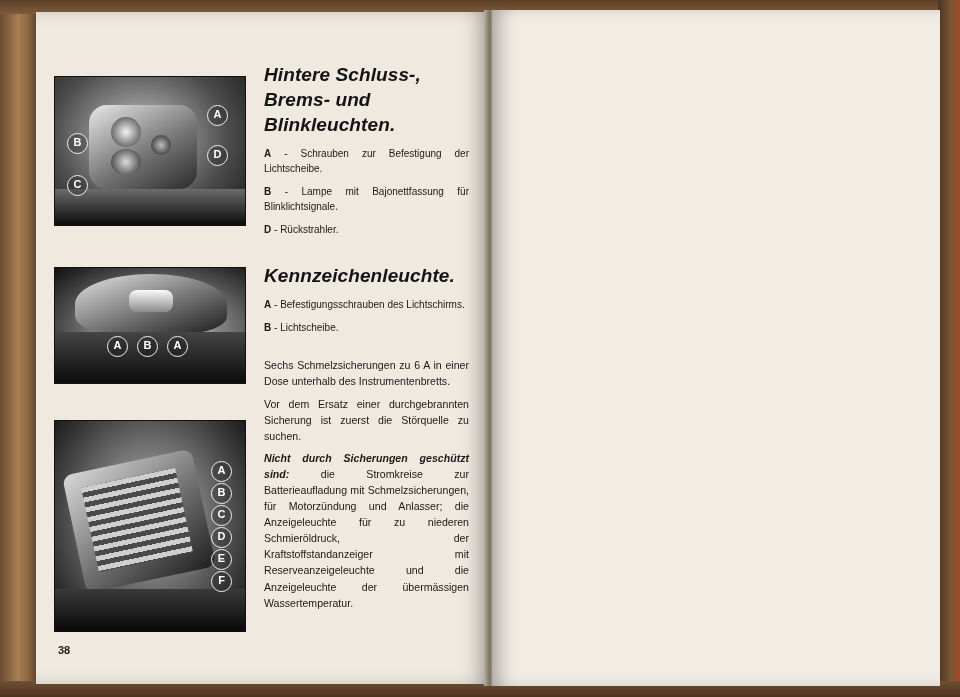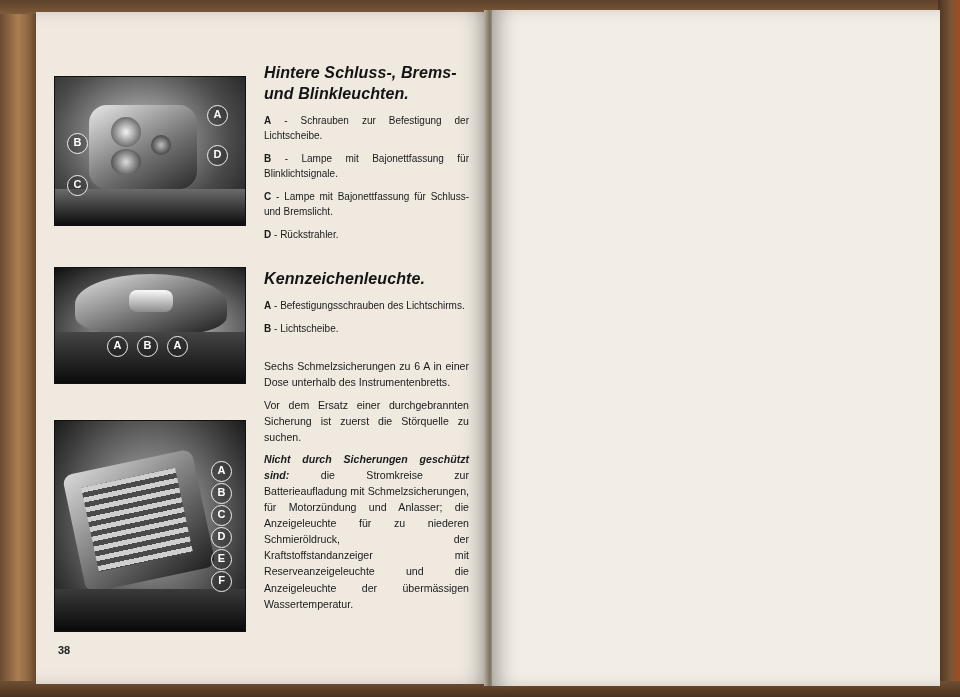--- a/index.html
+++ b/index.html
@@ -64,21 +64,21 @@
   .marker{
     position:absolute;width:19px;height:19px;border-radius:50%;
     border:1.6px solid #f2f2f2;color:#fff;background:rgba(20,20,20,.25);
     font-size:11px;font-weight:bold;line-height:17px;text-align:center;
     font-family:"Liberation Sans",sans-serif;
   }
 
   .lcol{position:absolute;left:228px;top:50px;width:205px;}
   h2.head{
     font-family:"Liberation Sans",sans-serif;
-    font-size:16px;font-style:italic;font-weight:bold;color:#141414;
+    font-size:19px;font-style:italic;font-weight:bold;color:#141414;
     margin:0 0 9px 0;line-height:1.32;letter-spacing:.1px;
   }
   .item{font-size:10px;color:#1a1a1a;line-height:1.5;margin-bottom:8px;
         text-align:justify;}
   .item b{font-weight:bold;}
   .para{font-size:10.6px;color:#1a1a1a;line-height:1.52;text-align:justify;margin-bottom:6px;}
   .blk{margin-bottom:16px;}
   .pageno{position:absolute;left:22px;top:632px;font-size:11px;color:#222;font-weight:bold;}
 </style>
 </head>
@@ -131,24 +131,20 @@
         <h2 class="head">Hintere Schluss-, Brems- und Blinkleuchten.</h2>
         <div class="item">
           <b>A</b> -
           <span>Schrauben zur Befestigung der Lichtscheibe.</span>
         </div>
         <div class="item">
           <b>B</b> -
           <span>Lampe mit Bajonettfassung für Blinklichtsignale.</span>
         </div>
         <div class="item">
-          <b>C</b> -
-          <span>Lampe mit Bajonettfassung für Schluss- und Bremslicht.</span>
-        </div>
-        <div class="item">
           <b>D</b> -
           <span>Rückstrahler.</span>
         </div>
       </div>
 
       <div class="blk" style="margin-top:26px;">
         <h2 class="head">Kennzeichenleuchte.</h2>
         <div class="item">
           <b>A</b> -
           <span>Befestigungsschrauben des Lichtschirms.</span>

